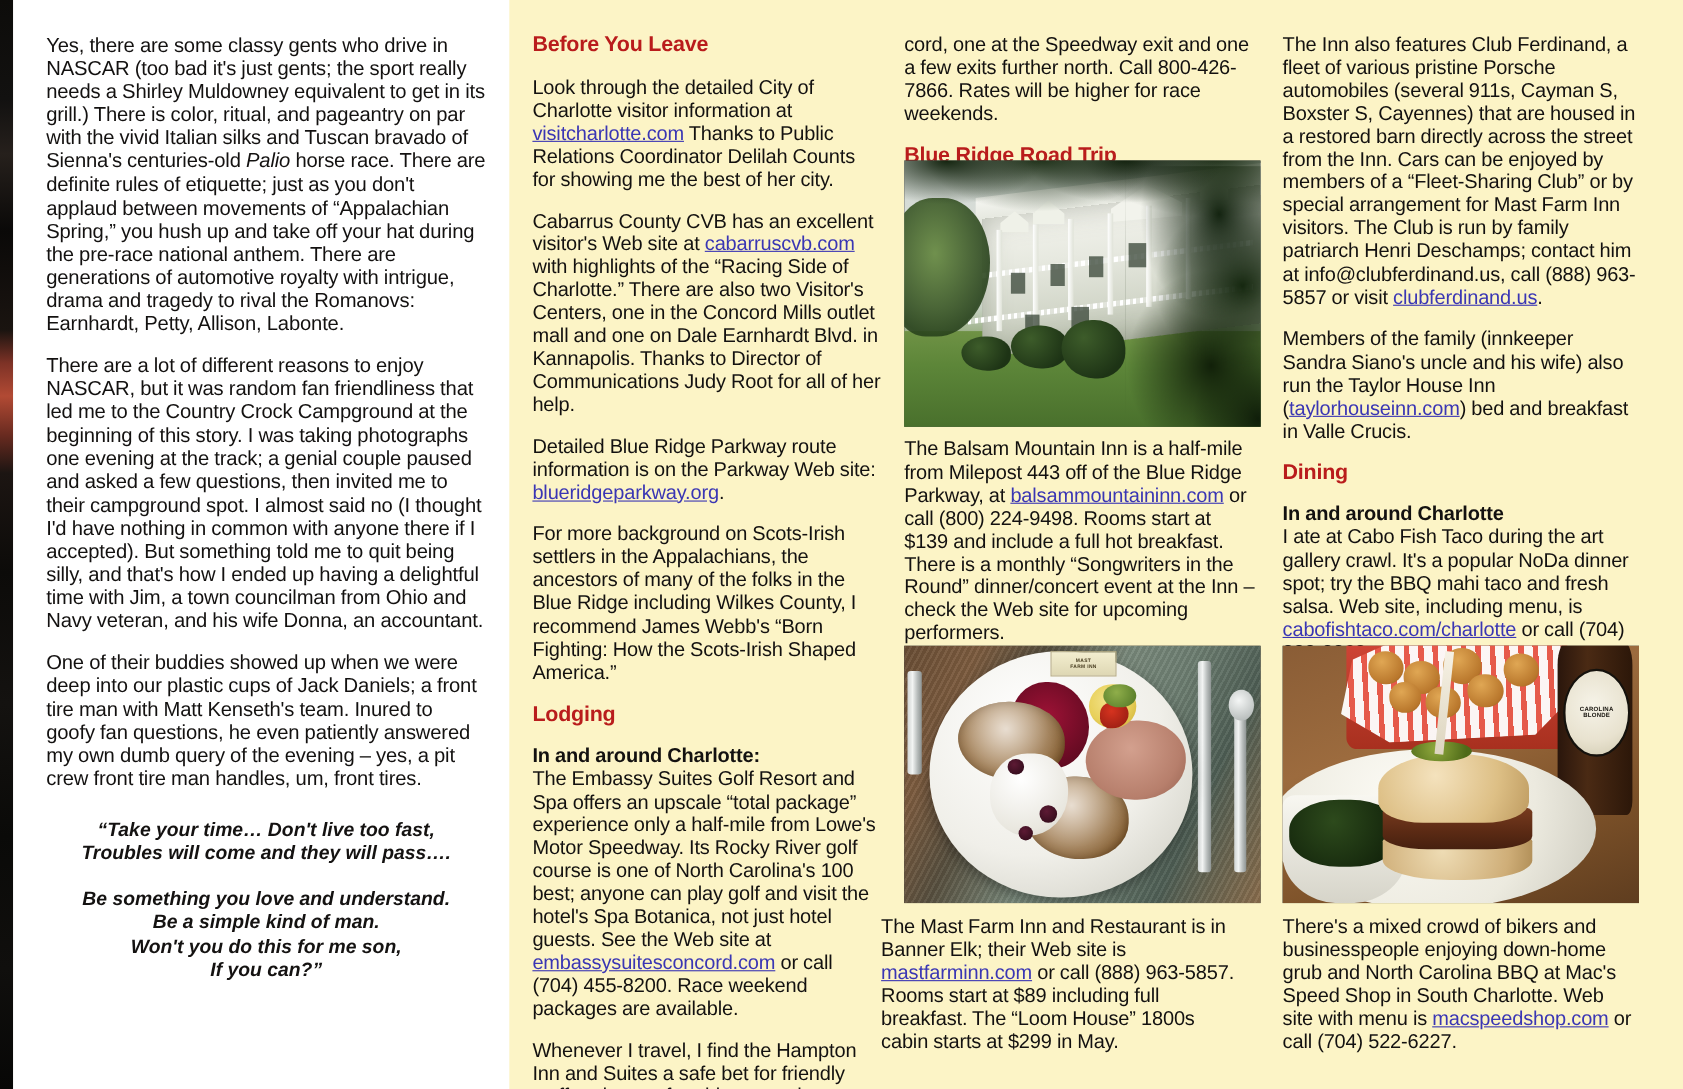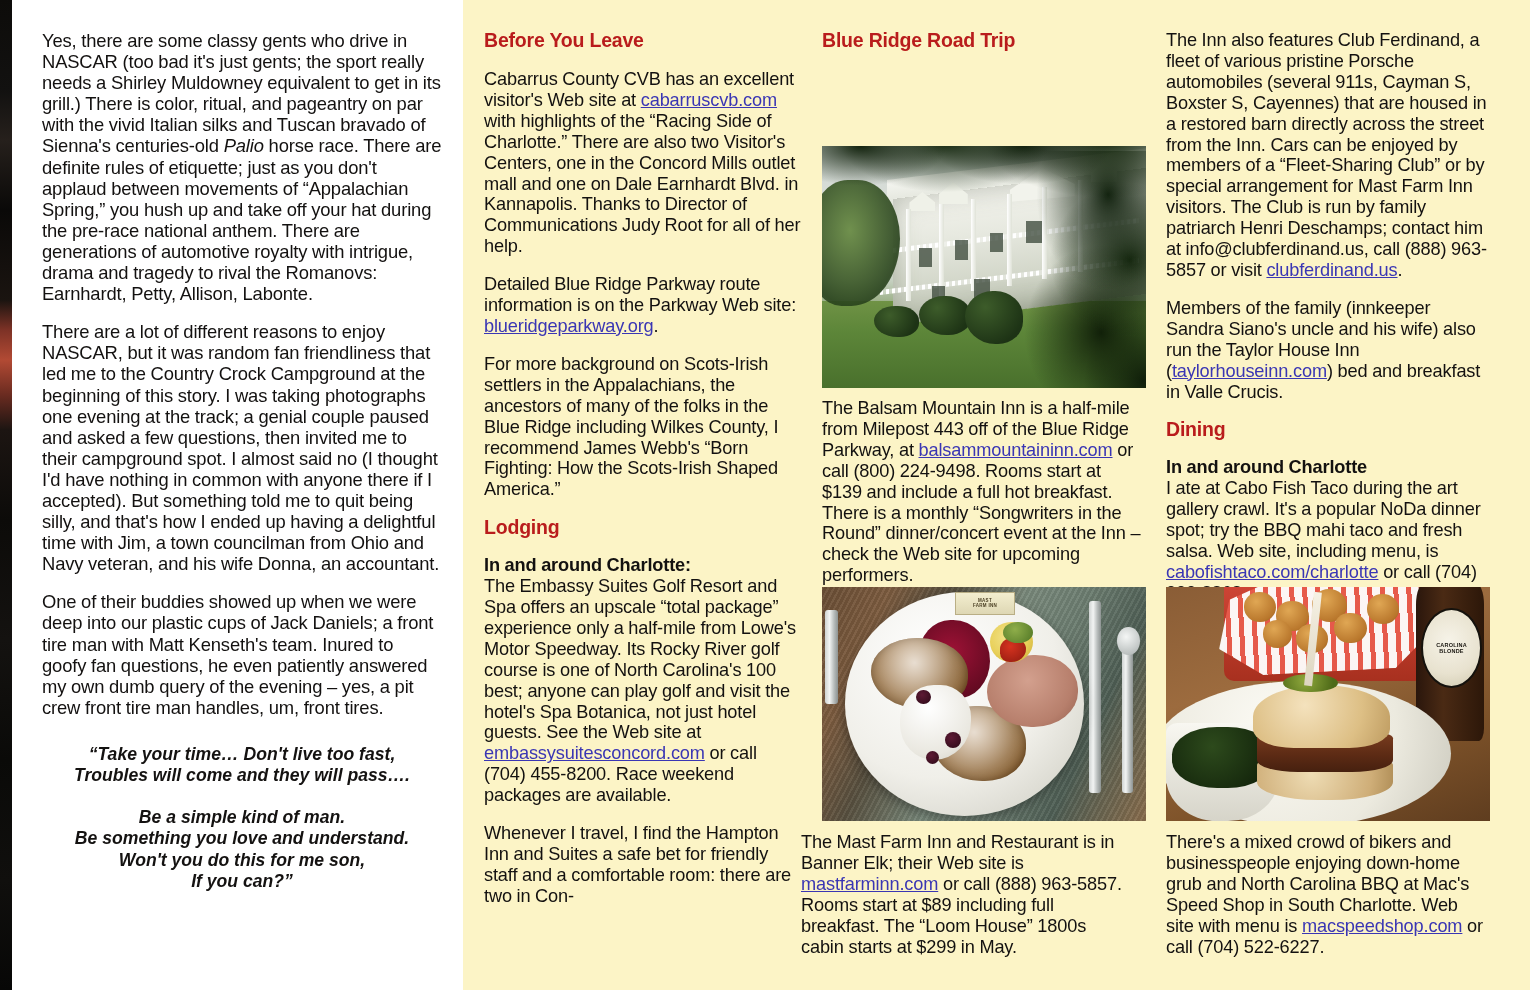--- a/index.html
+++ b/index.html
@@ -344,30 +344,33 @@
     <p class="body">
       <span>Yes, there are some classy gents who drive in NASCAR (too bad it's just gents; the sport really needs a Shirley Muldowney equivalent to get in its grill.) There is color, ritual, and pageantry on par with the vivid Italian silks and Tuscan bravado of Sienna's centuries-old <em>Palio</em> horse race.  There are definite rules of etiquette; just as you don't applaud between movements of “Appalachian Spring,” you hush up and take off your hat during the pre-race national anthem. There are generations of automotive royalty with intrigue, drama and tragedy to rival the Romanovs: Earnhardt, Petty, Allison, Labonte.</span>
     </p>
     <p class="body">There are a lot of different reasons to enjoy NASCAR, but it was random fan friendliness that led me to the Country Crock Campground at the beginning of this story. I was taking photographs one evening at the track; a genial couple paused and asked a few questions, then invited me to their campground spot.  I almost said no (I thought I'd have nothing in common with anyone there if I accepted).  But something told me to quit being silly, and that's how I ended up having a delightful time with Jim, a town councilman from Ohio and Navy veteran, and his wife Donna, an accountant.</p>
     <p class="body">One of their buddies showed up when we were deep into our plastic cups of Jack Daniels; a front tire man with Matt Kenseth's team.  Inured to goofy fan questions, he even patiently answered my own dumb query of the evening – yes, a pit crew front tire man handles, um, front tires.</p>
 
     <div class="lyrics">
       <div>“Take your time… Don't live too fast,</div>
       <div>Troubles will come and they will pass….</div>
       <span class="gap"></span>
+      <div>Be something you love and understand.</div>
       <div>Be a simple kind of man.</div>
-      <div>Be something you love and understand.</div>
       <div>Won't you do this for me son,</div>
       <div>If you can?”</div>
     </div>
   </div>
 
   <div class="col col2">
     <h2 class="section">Before You Leave</h2>
 
+    <p class="body">
+      <span>Look through the detailed City of Charlotte visitor information at </span><a class="link" href="#">visitcharlotte.com</a><span> Thanks to Public Relations Coordinator Delilah Counts for showing me the best of her city.</span>
+    </p>
 
     <p class="body">
       <span>Cabarrus County CVB has an excellent visitor's Web site at </span><a class="link" href="#">cabarruscvb.com</a><span> with highlights of the “Racing Side of Charlotte.” There are also two Visitor's Centers, one in the Concord Mills outlet mall and one on Dale Earnhardt Blvd. in Kannapolis. Thanks to Director of Communications Judy Root for all of her help.</span>
     </p>
 
     <p class="body">
       <span>Detailed Blue Ridge Parkway route information is on the Parkway Web site: </span><a class="link" href="#">blueridgeparkway.org</a><span>.</span>
     </p>
 
     <p class="body">For more background on Scots-Irish settlers in the Appalachians, the ancestors of many of the folks in the Blue Ridge including Wilkes County, I recommend James Webb's “Born Fighting: How the Scots-Irish Shaped America.”</p>
@@ -375,20 +378,21 @@
     <h2 class="section tight">Lodging</h2>
 
     <p class="body">
       <span class="subhead-inline" style="font-weight:bold;display:block;">In and around Charlotte:</span><span>The Embassy Suites Golf Resort and Spa offers an upscale “total package” experience only a half-mile from Lowe's Motor Speedway. Its Rocky River golf course is one of North Carolina's 100 best; anyone can play golf and visit the hotel's Spa Botanica, not just hotel guests. See the Web site at </span><a class="link" href="#">embassysuitesconcord.com</a><span> or call (704) 455-8200. Race weekend packages are available.</span>
     </p>
 
     <p class="body">Whenever I travel, I find the Hampton Inn and Suites a safe bet for friendly staff and a comfortable room: there are two in Con-</p>
   </div>
 
   <div class="col col3">
+    <p class="body">cord, one at the Speedway exit and one a few exits further north. Call 800-426-7866. Rates will be higher for race weekends.</p>
 
     <h2 class="section" style="margin-bottom:0;">Blue Ridge Road Trip</h2>
   </div>
 
   <div class="photo photo-inn">
     <div class="ph-inner">
       <div class="inn-sky"></div>
       <div class="inn-lawn"></div>
 
       <div class="inn-roof"></div>

